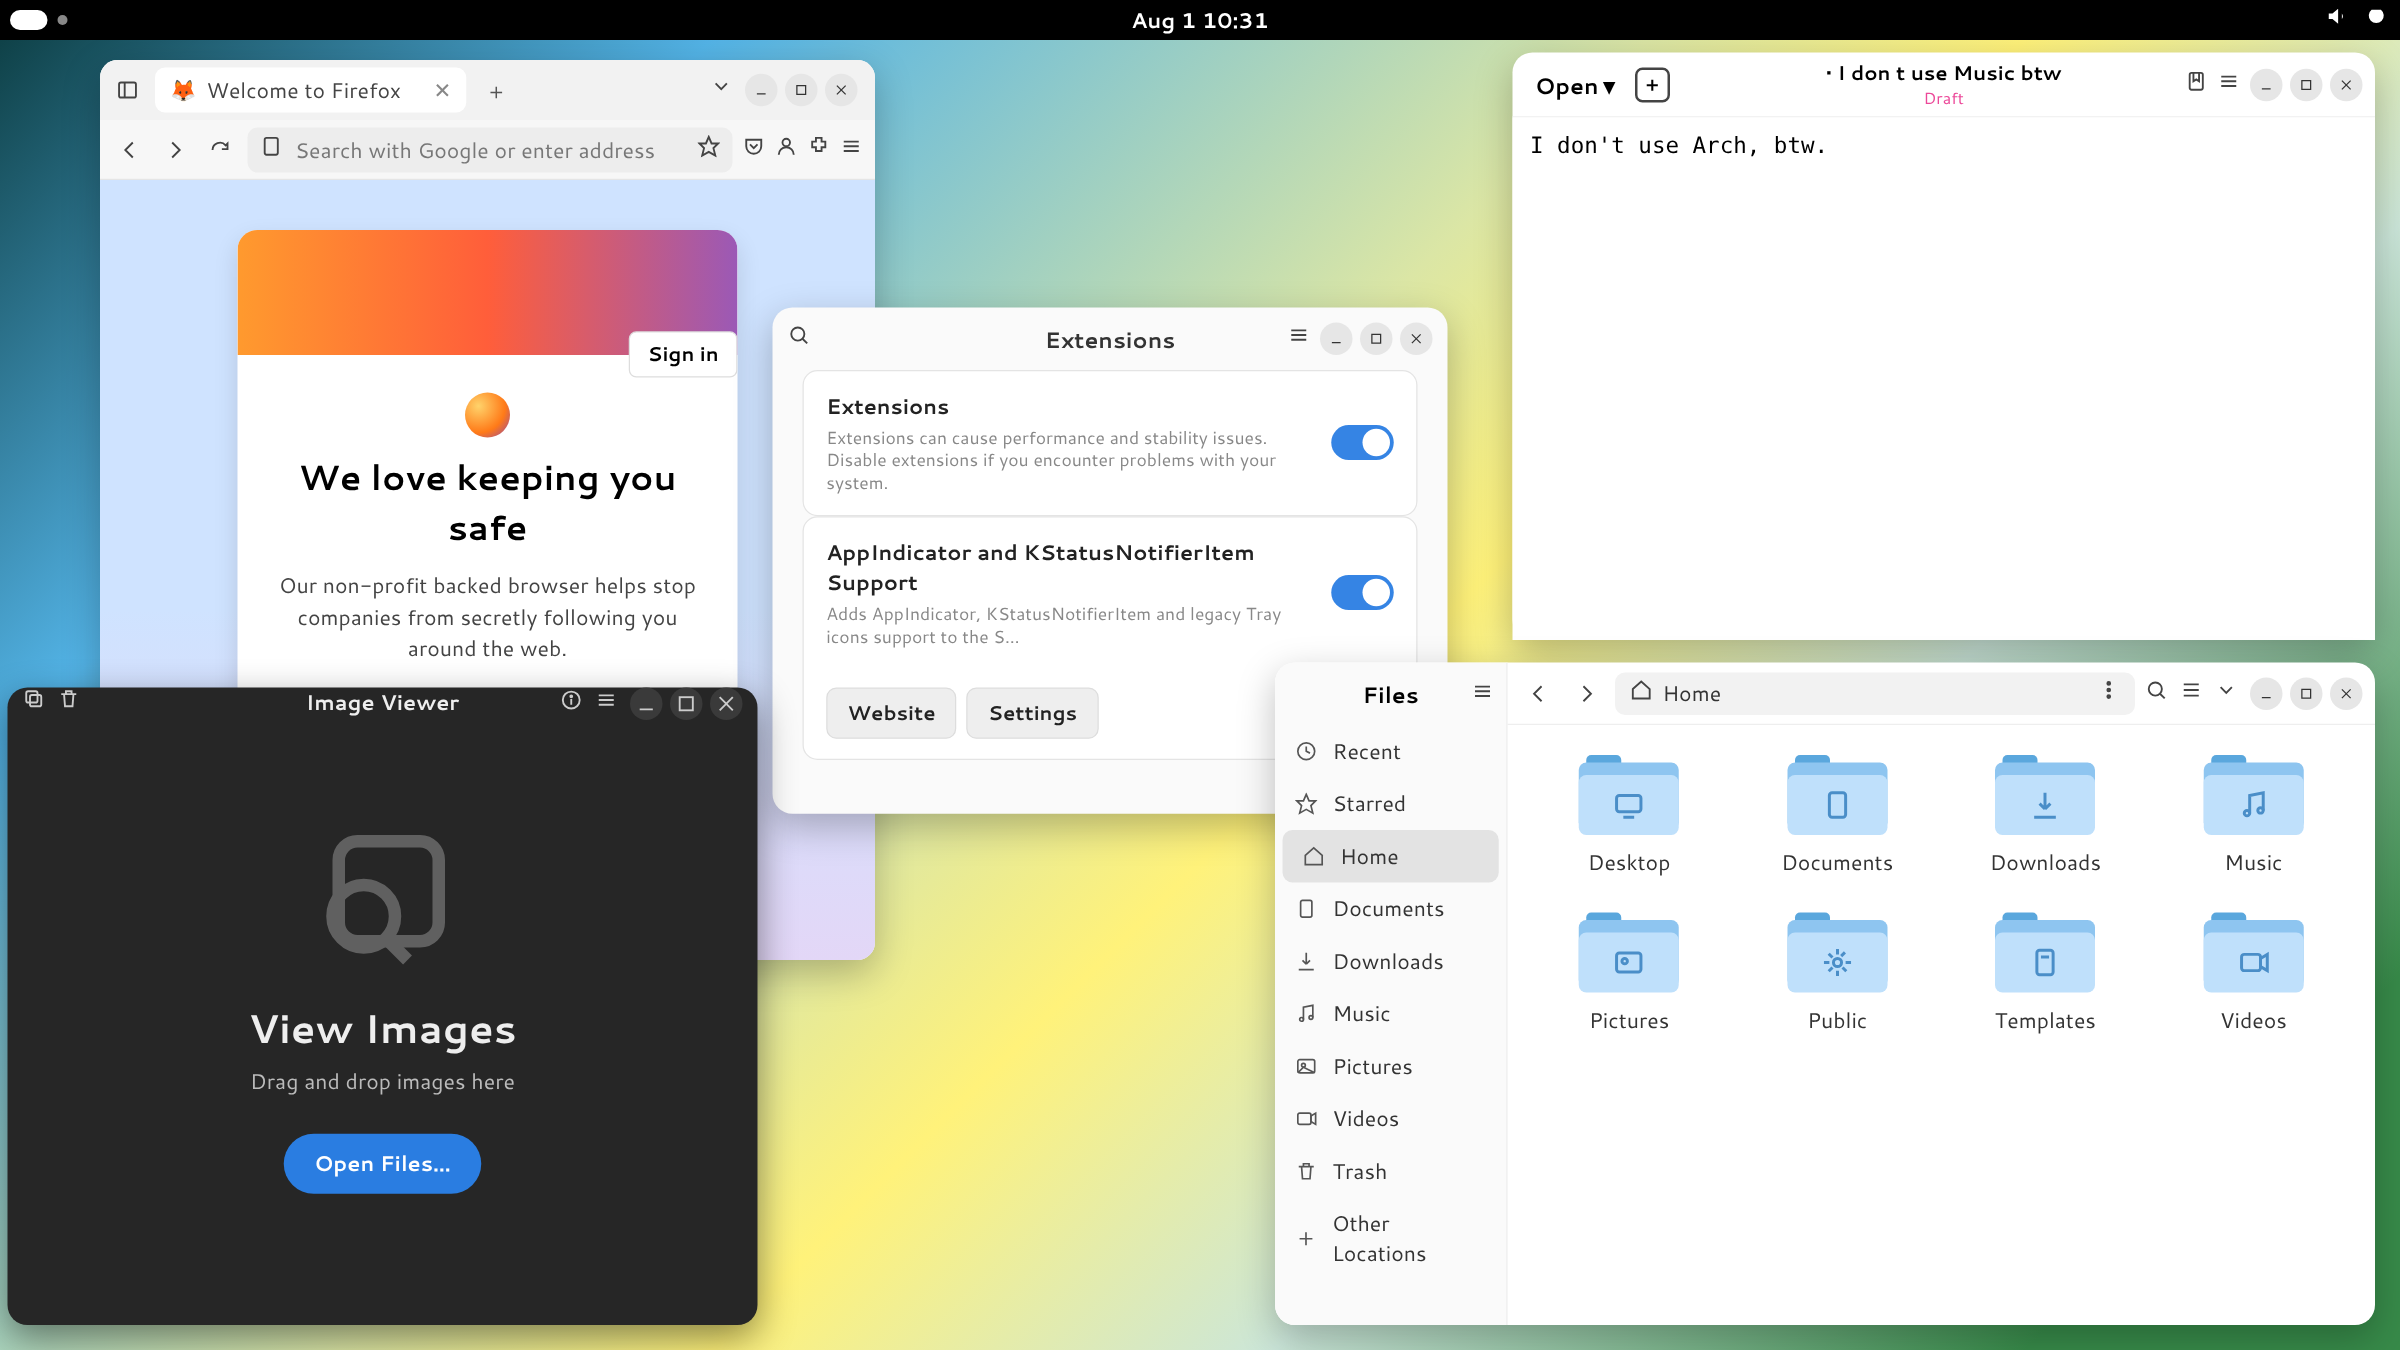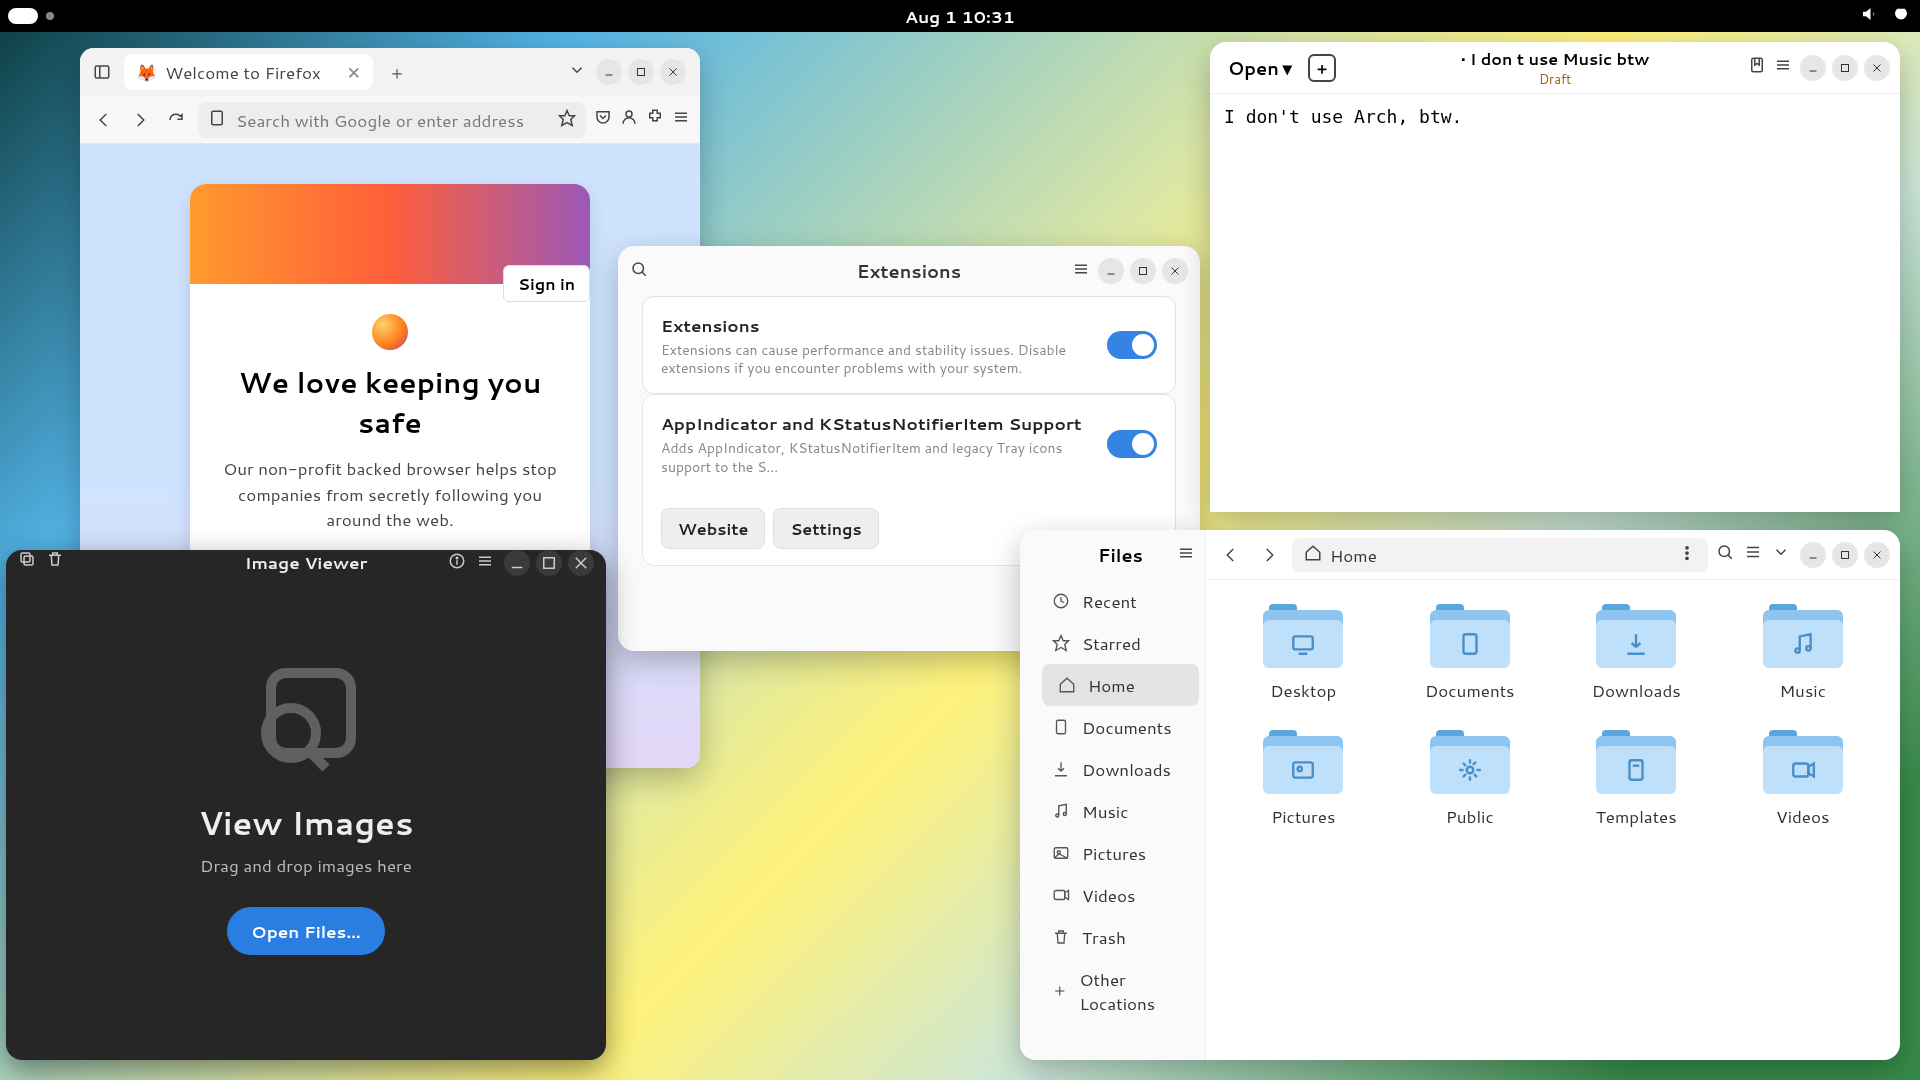--- a/index.html
+++ b/index.html
@@ -44,21 +44,21 @@
 .signin { position:absolute; right:0; bottom:-18px; background:#fff; border:1px solid #ddd; border-radius:6px; padding:6px 14px; font-size:16px; font-weight:600;}
 .ff-body { padding:30px 30px 20px; text-align:center;}
 .ff-logo { width:36px; height:36px; border-radius:50%; background:radial-gradient(circle at 30% 30%, #ffd36b, #ff7a18 60%, #8e44ad); margin:0 auto 12px;}
 .ff-body h2 { font-size:28px; font-weight:800; margin-bottom:14px;}
 .ff-body p  { font-size:17px; color:#444; line-height:1.5; margin-bottom:22px;}
 .ff-checks { text-align:left; width:260px; margin:0 auto;}
 .ff-check { display:flex; align-items:center; gap:10px; font-size:17px; margin:10px 0;}
 .ff-check .box { width:18px; height:18px; background:#1a73e8; border-radius:3px; display:flex; align-items:center; justify-content:center; color:#fff; font-size:12px;}
 
 
-.extensions { position:absolute; left:618px; top:246px; width:582px; height:405px; background:#fafafa; border-radius:16px; box-shadow:0 10px 30px rgba(0,0,0,.25);}
+.extensions { position:absolute; left:618px; top:246px; width:540px; height:405px; background:#fafafa; border-radius:16px; box-shadow:0 10px 30px rgba(0,0,0,.25);}
 .ext-header { height:50px; display:flex; align-items:center; padding:0 12px; position:relative;}
 .ext-title { position:absolute; left:50%; transform:translateX(-50%); font-size:18px; font-weight:600; color:#333;}
 .ext-header .right { margin-left:auto; display:flex; gap:8px; align-items:center;}
 .ext-search svg { width:20px; height:20px; stroke:#555; fill:none; stroke-width:2;}
 .ext-body { padding:0 24px;}
 .ext-tile { background:#fff; border:1px solid #e4e4e4; border-radius:12px; padding:16px 18px; display:flex; gap:20px; align-items:center;}
 .ext-tile .txts { flex:1;}
 .ext-tile h4 { font-size:17px; font-weight:600; color:#222; margin-bottom:4px;}
 .ext-tile p  { font-size:14px; color:#888; line-height:1.3;}
 .ext-section { font-size:17px; font-weight:700; color:#222; margin:22px 4px 10px;}
@@ -81,27 +81,27 @@
 .placeholder { width:120px; height:120px; margin:0 auto; opacity:.6;}
 .placeholder svg { width:100%; height:100%; }
 
 
 .ted { position:absolute; right:20px; top:42px; width:690px; height:470px; background:#fff; border-radius:16px; box-shadow:0 10px 30px rgba(0,0,0,.25); display:flex; flex-direction:column;}
 .ted .hdr { height:52px; display:flex; align-items:center; padding:0 10px; gap:8px; border-bottom:1px solid #eee;}
 .ted .open-btn { display:flex; align-items:center; gap:4px; font-size:18px; font-weight:700; padding:4px 8px;}
 .ted .new-btn { width:28px; height:28px; border:2px solid #444; border-radius:6px; display:flex; align-items:center; justify-content:center; font-size:16px; font-weight:700;}
 .ted .center { position:absolute; left:50%; transform:translateX(-50%); text-align:center;}
 .ted .center .t { font-size:16px; font-weight:700;}
-.ted .center .s { font-size:13px; color:#a16207;}
+.ted .center .s { font-size:13px; color:#ec4899;}
 .ted .right { margin-left:auto; display:flex; gap:8px; align-items:center;}
 .ted textarea { border:none; resize:none; flex:1; padding:12px 14px; font-family:monospace; font-size:18px; outline:none;}
 
 
 .files { position:absolute; right:20px; top:530px; width:880px; height:530px; background:#fff; border-radius:16px; box-shadow:0 10px 30px rgba(0,0,0,.25); display:flex; overflow:hidden;}
-.files-side { width:186px; background:#fafafa; border-right:1px solid #eee; display:flex; flex-direction:column;padding-left:16px;}
+.files-side { width:186px; background:#fafafa; border-right:1px solid #eee; display:flex; flex-direction:column;}
 .files-side .hdr { height:50px; display:flex; align-items:center; justify-content:center; position:relative; font-size:18px; font-weight:700;}
 .files-side .hdr .burger { position:absolute; right:10px;}
 .side-item { display:flex; align-items:center; gap:12px; padding:9px 16px; font-size:17px; color:#333;}
 .side-item.active { background:#e3e3e3; border-radius:8px; margin:0 6px;}
 .side-item svg { width:18px; height:18px; stroke:#555; fill:none; stroke-width:1.8;}
 .files-main { flex:1; display:flex; flex-direction:column;}
 .files-toolbar { height:50px; display:flex; align-items:center; gap:8px; padding:0 10px; border-bottom:1px solid #eee;}
 .files-nav { width:30px; height:30px; display:flex; align-items:center; justify-content:center; color:#999;}
 .path { flex:1; height:34px; background:#f2f2f2; border-radius:8px; display:flex; align-items:center; gap:8px; padding:0 12px; font-size:17px; color:#333;}
 .files-toolbar .rt { margin-left:auto; display:flex; gap:10px; align-items:center;}

